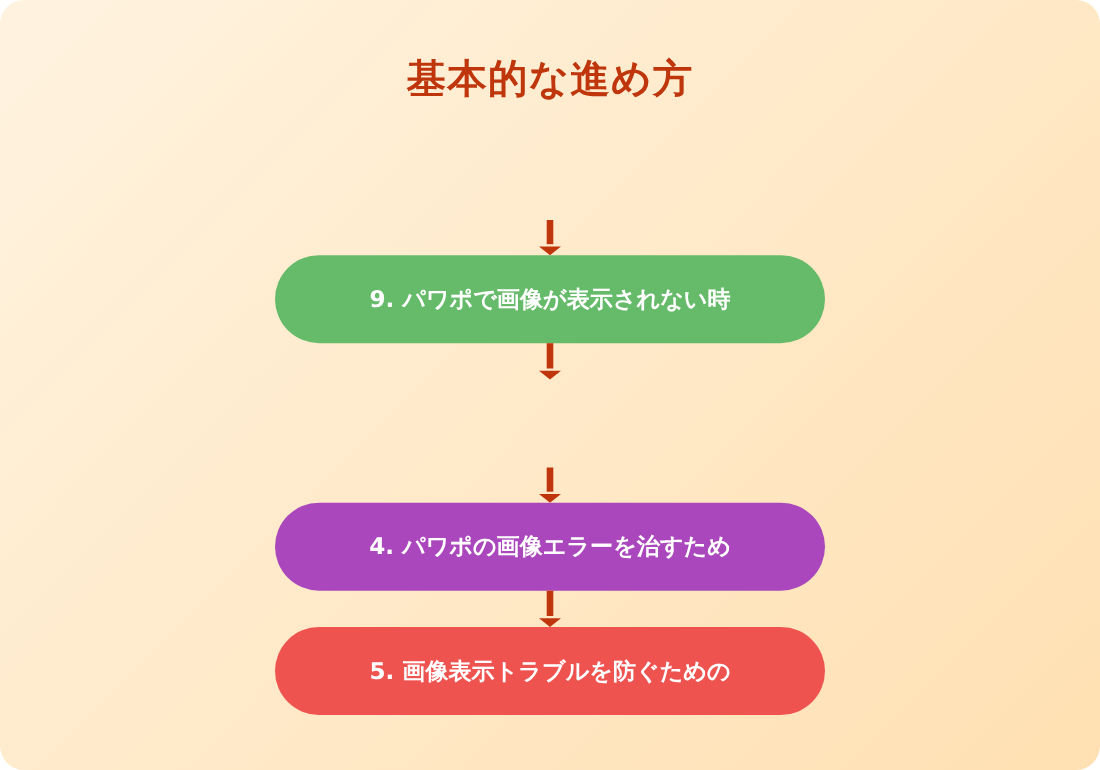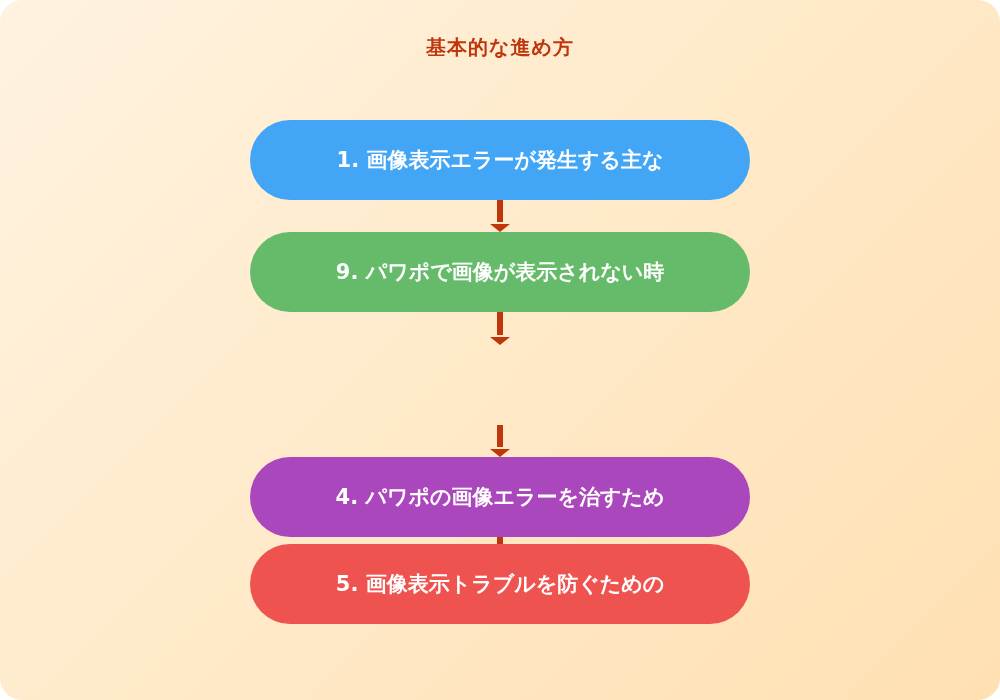--- a/index.html
+++ b/index.html
@@ -15,24 +15,24 @@
       left: 0; top: 0;
       width: 1000px;
       height: 700px;
       border-radius: 22px;
       background: linear-gradient(135deg, #fff3e0 0%, #ffe0b2 100%);
       font-family: "DejaVu Sans", "Liberation Sans", sans-serif;
     }
     .title {
       position: absolute;
       left: 0;
-      top: 34px;
+      top: 48px;
       width: 1000px;
       text-align: center;
-      font-size: 20px;
+      font-size: 36px;
       font-weight: bold;
       color: #bf360c;
       letter-spacing: 1px;
     }
     .step {
       position: absolute;
       left: 250px;
       width: 500px;
       height: 80px;
       border-radius: 40px;
@@ -58,37 +58,34 @@
       border-right: 10px solid transparent;
       border-top: 8px solid #bf360c;
     }
   </style>
 </head>
 <body>
 
 <div class="card">
   <div class="title">基本的な進め方</div>
 
-  <div class="step" style="top:120px;background:#42a5f5;">
-    <span>1. 画像表示エラーが発生する主な</span>
-  </div>
   <div class="arrow" style="top:200px;height:22px;"></div>
   <div class="arrow-head" style="top:224px;"></div>
 
   <div class="step" style="top:232px;background:#66bb6a;">
     <span>9. パワポで画像が表示されない時</span>
   </div>
   <div class="arrow" style="top:312px;height:23px;"></div>
   <div class="arrow-head" style="top:337px;"></div>
 
   <div class="arrow" style="top:425px;height:22px;"></div>
   <div class="arrow-head" style="top:449px;"></div>
 
   <div class="step" style="top:457px;background:#ab47bc;text-align:right;">
     <span>4. パワポの画像エラーを治すため</span>
   </div>
   <div class="arrow" style="top:537px;height:23px;"></div>
   <div class="arrow-head" style="top:562px;"></div>
 
-  <div class="step" style="top:544px;background:#ef5350;">
+  <div class="step" style="top:570px;background:#ef5350;">
     <span>5. 画像表示トラブルを防ぐための</span>
   </div>
 </div>
 
 </body></html>

